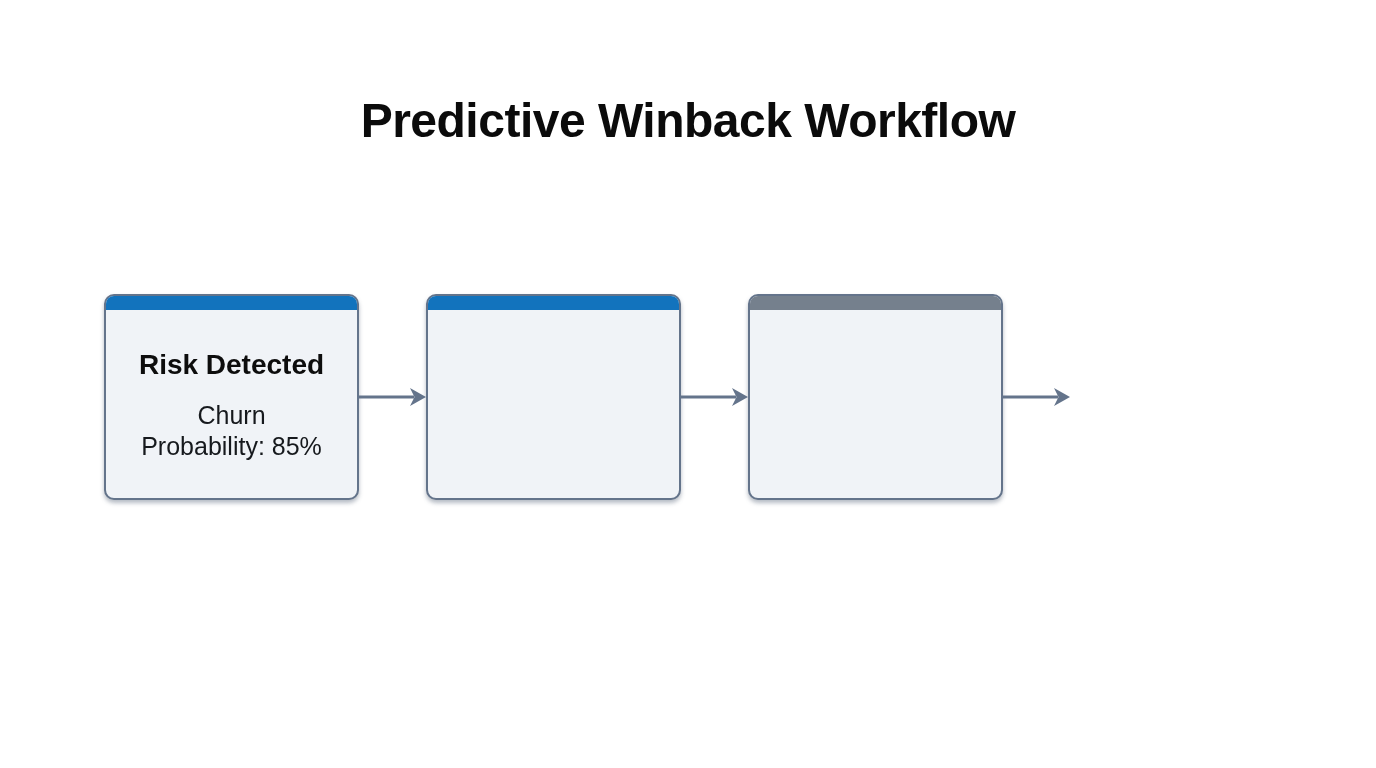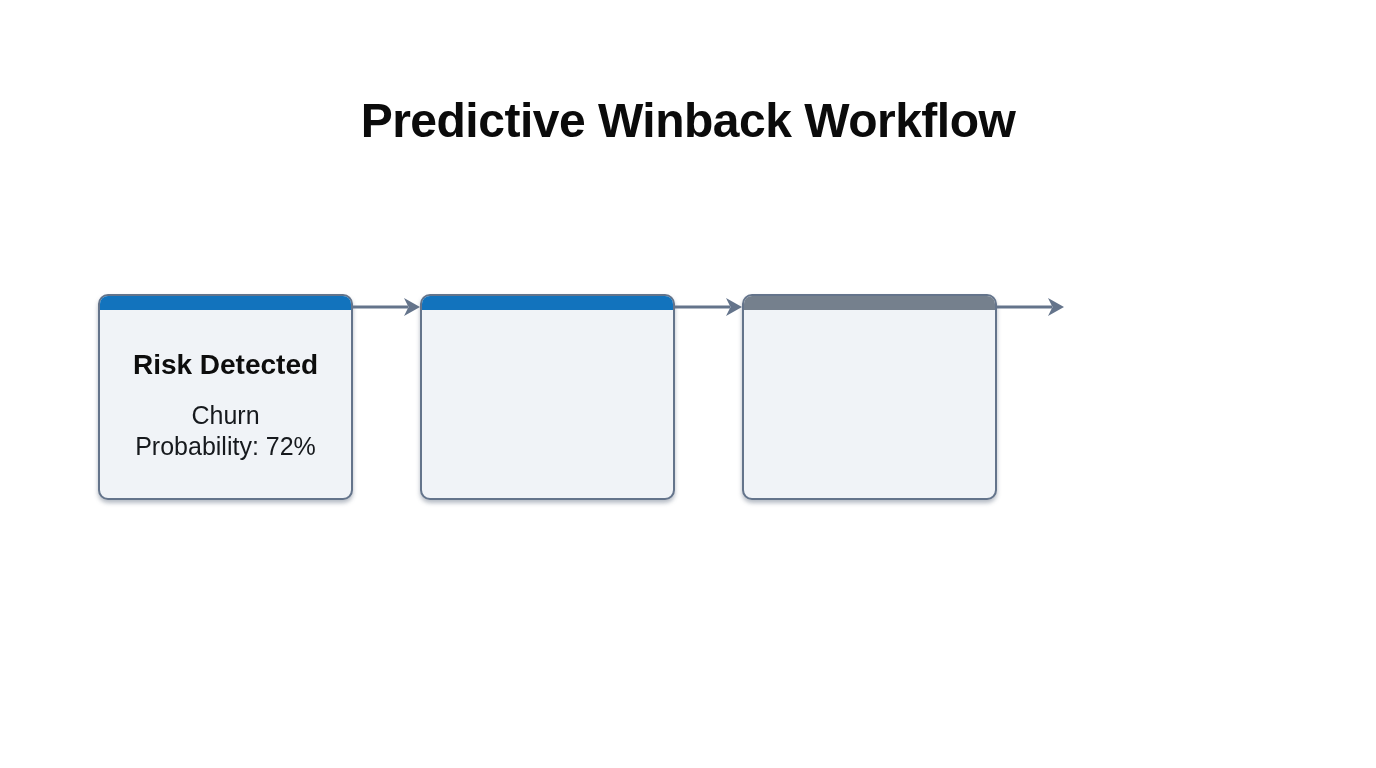--- a/index.html
+++ b/index.html
@@ -24,23 +24,23 @@
     margin: 0;
     text-align: center;
     font-size: 48px;
     font-weight: bold;
     letter-spacing: -0.5px;
     color: #0b0b0b;
   }
   .flow-row {
     position: absolute;
     top: 281px;
-    left: 72px;
+    left: 78px;
     display: flex;
-    align-items: flex-start;
+    align-items: center;
     padding-left: 26px;
   }
   .node {
     width: 251px;
     height: 202px;
     background: var(--node-background, #f0f3f7);
     border: 2px solid var(--node-border, #64748b);
     border-radius: 10px;
     overflow: hidden;
     display: flex;
@@ -91,21 +91,21 @@
 
   <h1 class="diagram-title">Predictive Winback Workflow</h1>
 
   <div class="flow-row">
 
     <div class="node">
       <div class="node-header header-blue"></div>
       <div class="node-body">
         <div class="node-title">Risk Detected</div>
         <div class="node-subtitle">Churn
-Probability: 72%</div>
+Probability: 85%</div>
       </div>
     </div>
 
     <svg class="connector" viewBox="0 0 67 26" xmlns="http://www.w3.org/2000/svg" aria-hidden="true">
       <line x1="0" y1="13" x2="55" y2="13" stroke="currentColor" stroke-width="3"></line>
       <polygon points="51,4 67,13 51,22 55.5,13" fill="currentColor"></polygon>
     </svg>
 
     <div class="node">
       <div class="node-header header-blue"></div>

